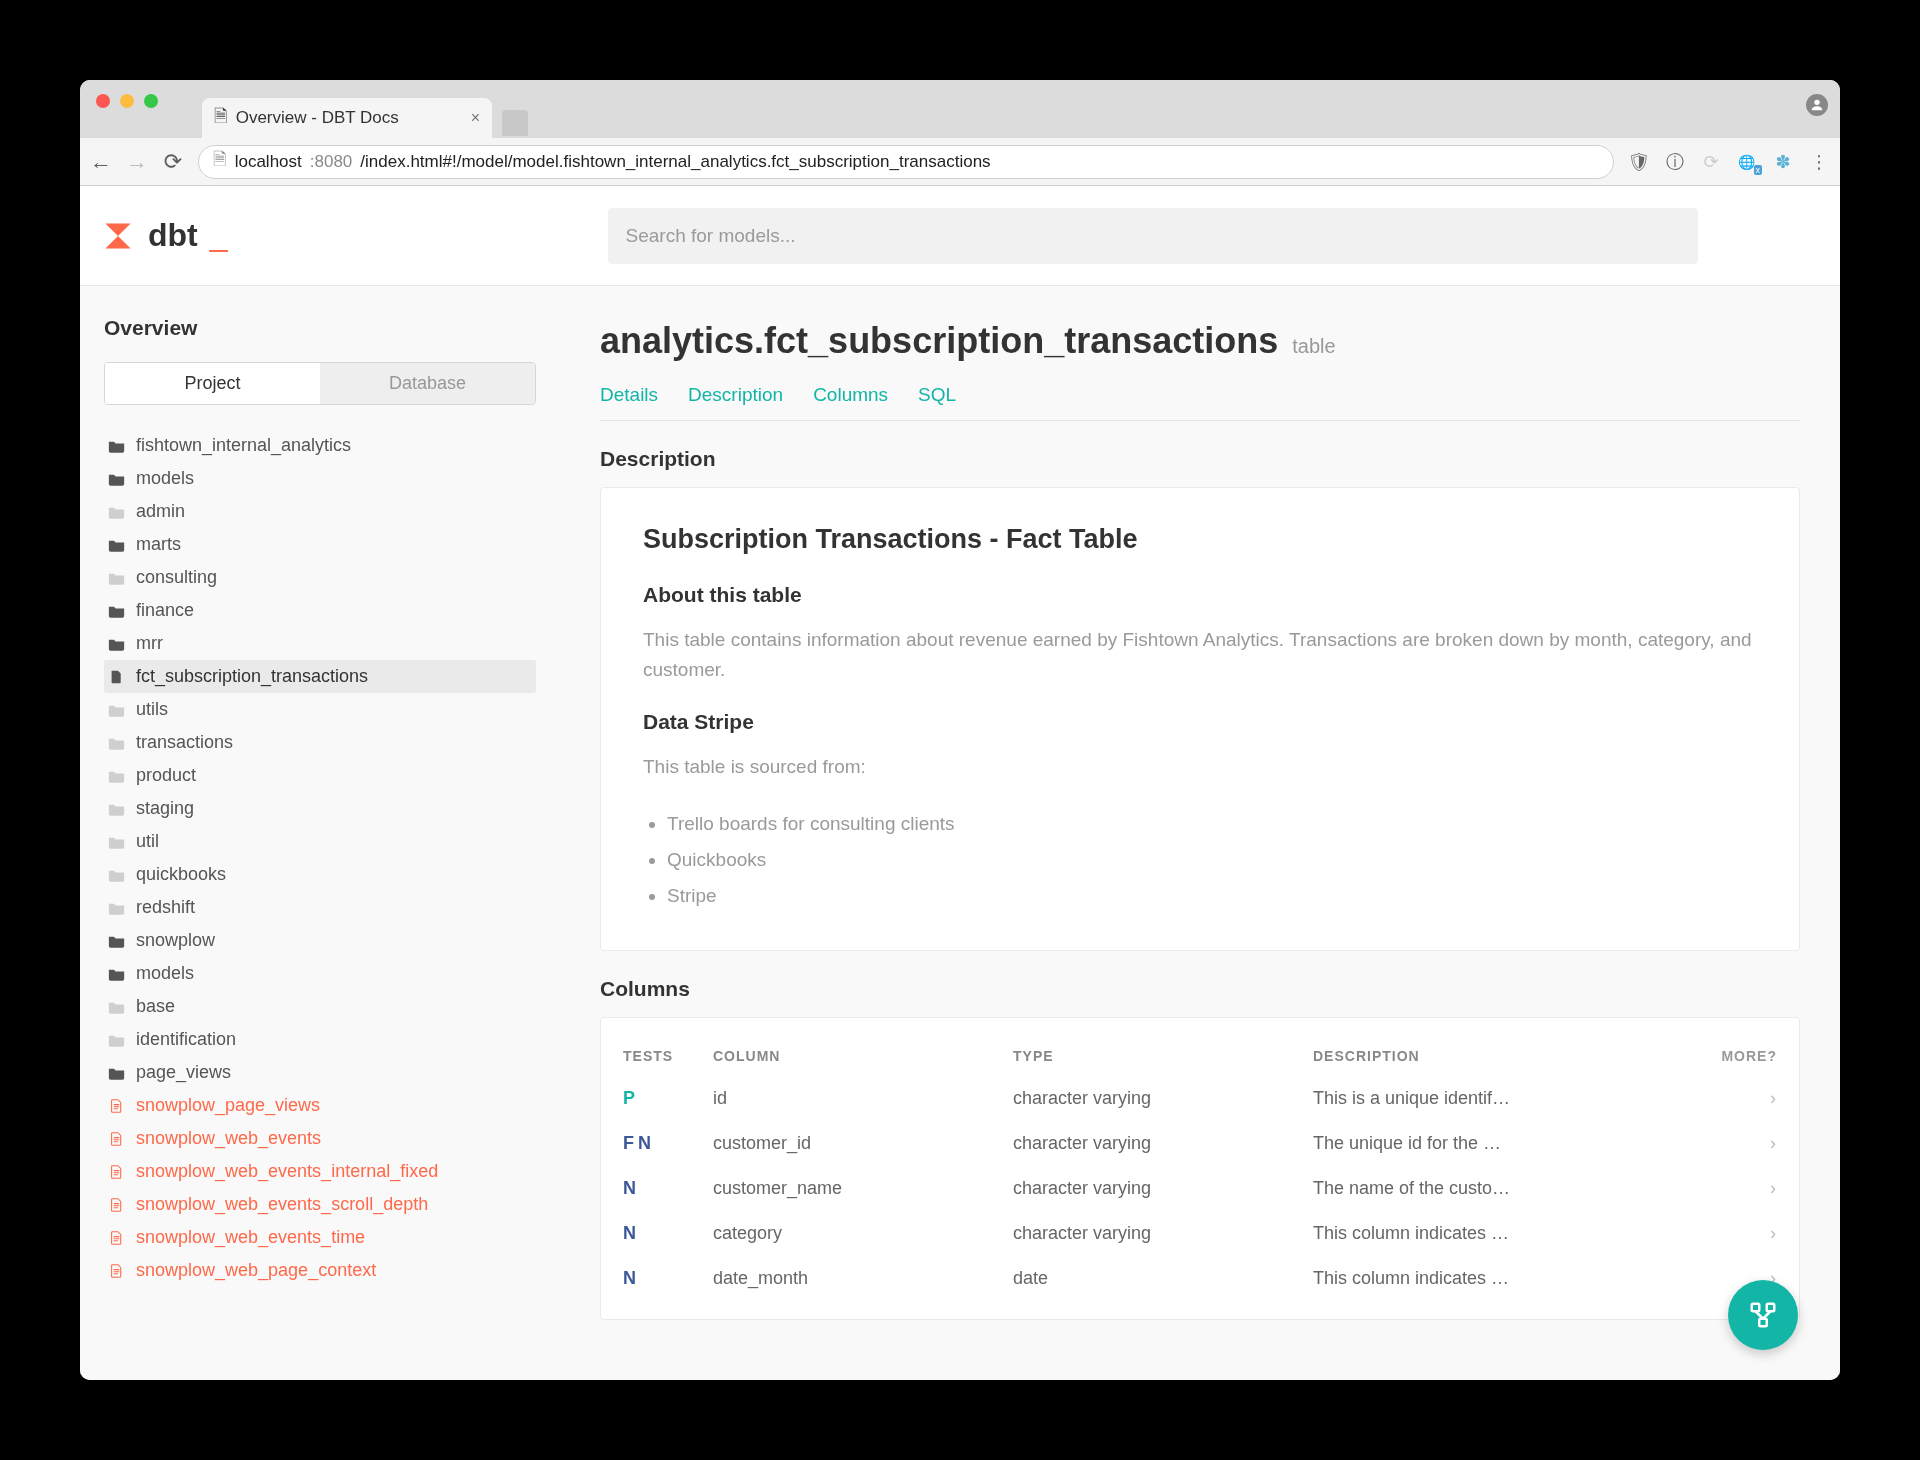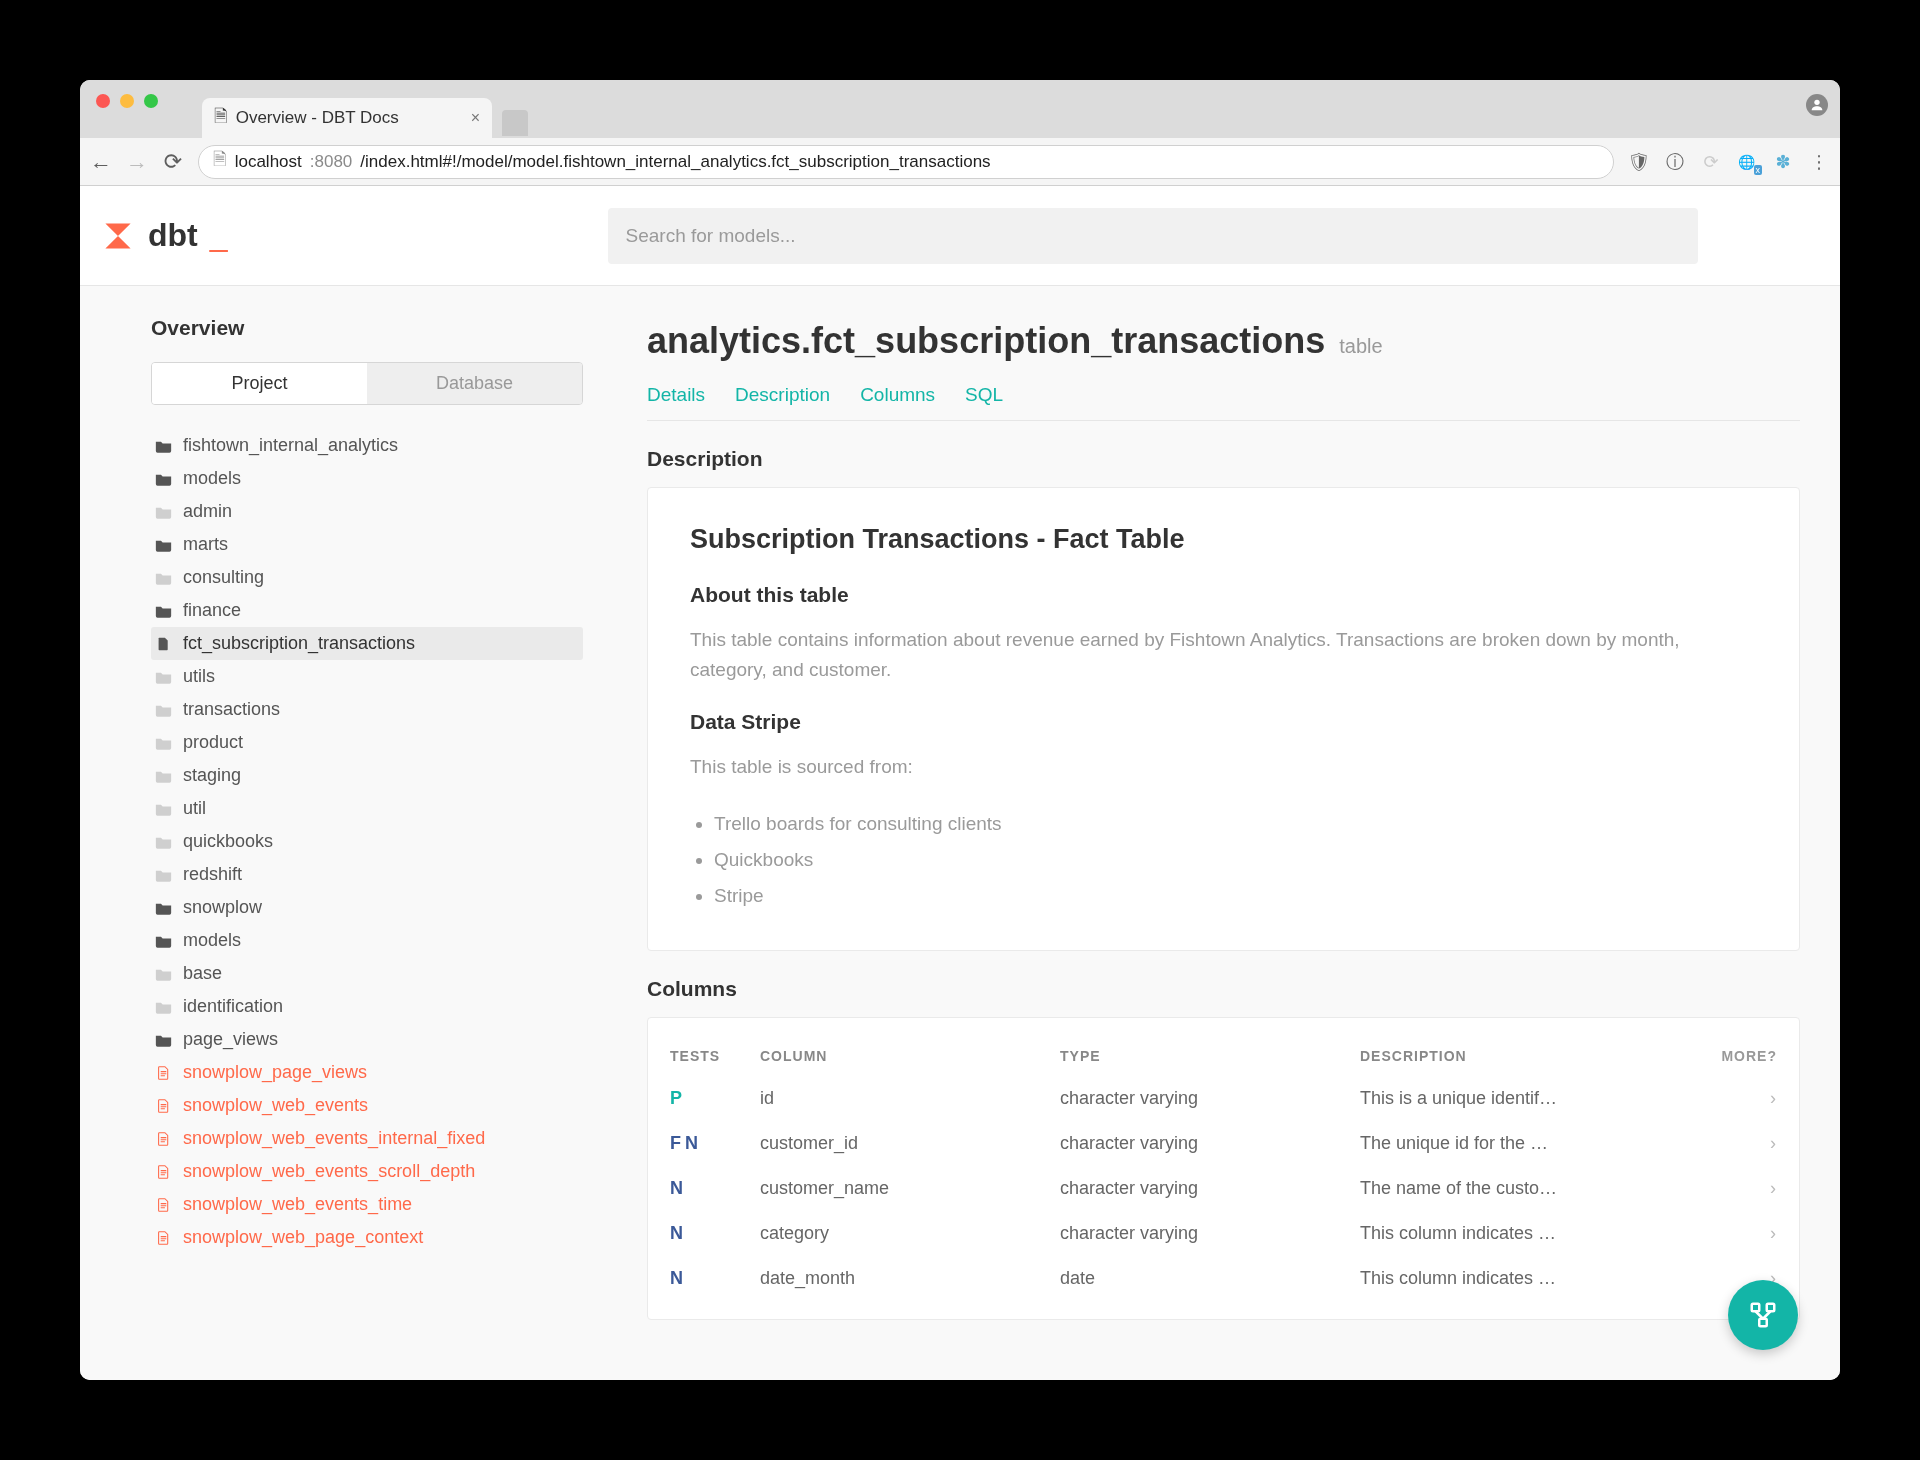--- a/index.html
+++ b/index.html
@@ -116,21 +116,20 @@
   padding: 0 18px;
   font-size: 19px;
   color:#555;
 }
 .search-box::placeholder { color:#9a9a9a; }
 
 .app-main {
   flex:1;
   display:flex;
   overflow:hidden;
-  padding-left:47px;
 }
 .sidebar {
   width: 480px;
   padding: 30px 24px 0 24px;
   overflow-y:auto;
   font-size:18px;
 }
 .sidebar h3 { font-size:21px; font-weight:700; color:#333; margin-bottom:22px; }
 .proj-tabs {
   display:flex;
@@ -319,20 +318,28 @@
               </span>
               <span>consulting</span>
             </li>
             <li class="ind3">
               <span class="fico">
                 <svg viewBox="0 0 20 16">
                   <path class="folder-open" d="M1 3h6l2 2h10v9a2 2 0 0 1-2 2H3a2 2 0 0 1-2-2z"></path>
                 </svg>
               </span>
               <span>finance</span>
+            </li>
+            <li class="ind4">
+              <span class="fico">
+                <svg viewBox="0 0 20 16">
+                  <path class="folder-open" d="M1 3h6l2 2h10v9a2 2 0 0 1-2 2H3a2 2 0 0 1-2-2z"></path>
+                </svg>
+              </span>
+              <span>mrr</span>
             </li>
             <li class="ind5 sel">
               <span class="fico">
                 <svg viewBox="0 0 16 20">
                   <path class="file-ico" d="M2 1h8l4 4v13a1 1 0 0 1-1 1H2a1 1 0 0 1-1-1V2a1 1 0 0 1 1-1z" fill="#555"></path>
                 </svg>
               </span>
               <span>fct_subscription_transactions</span>
             </li>
             <li class="ind5">

